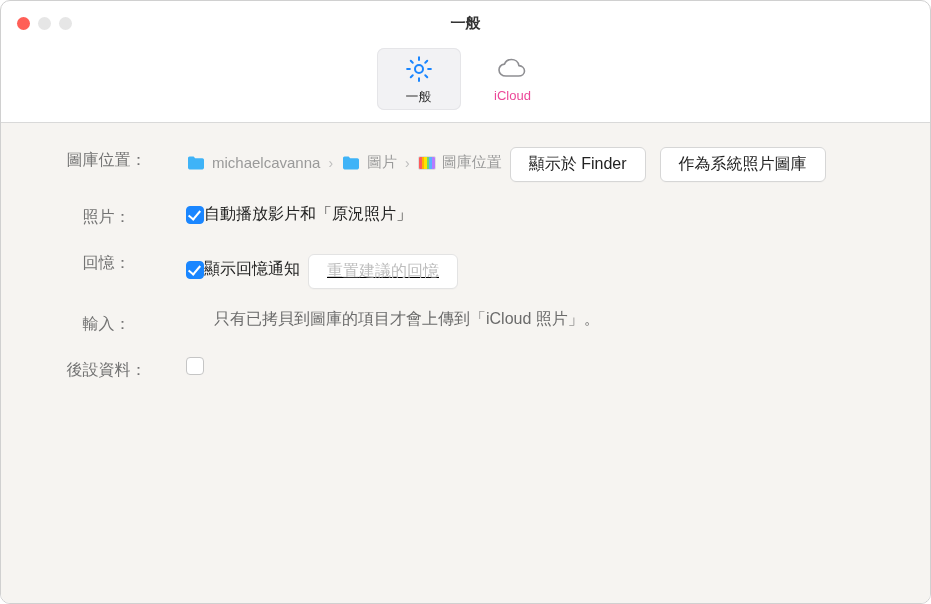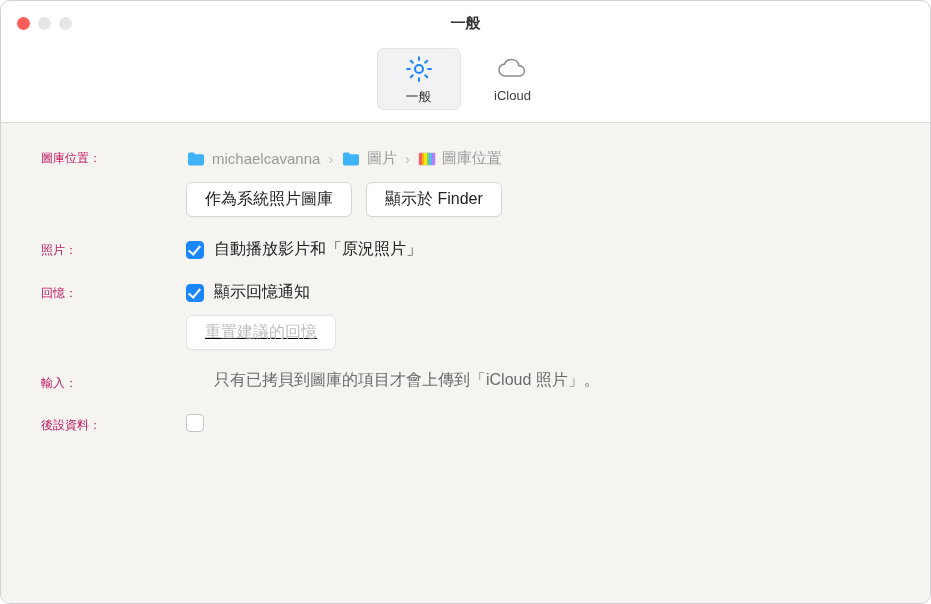--- a/index.html
+++ b/index.html
@@ -53,21 +53,21 @@
   }
   .toolbar-tab {
     width: 84px;
     display: flex;
     flex-direction: column;
     align-items: center;
     gap: 4px;
     padding: 6px 4px 4px 4px;
     border-radius: 7px;
     cursor: pointer;
-    color: #404040;
+    color: #ec4899;
   }
   .toolbar-tab.selected {
     background: #f2f2f4;
     box-shadow: inset 0 0 0 1px #e5e5e8;
     color: #333;
   }
   .toolbar-tab .icon { height: 30px; display: flex; align-items: center; justify-content: center; }
   .toolbar-tab .tlabel { font-size: 13px; }
   .content {
     flex: 1;
@@ -75,30 +75,30 @@
     overflow: auto;
     padding: 24px 40px 20px 40px;
   }
   .row {
     display: flex;
     align-items: flex-start;
     margin-bottom: 22px;
   }
   .row-label {
     width: 145px;
-    text-align: left;
+    text-align: center;
     padding-right: 14px;
     padding-top: 3px;
-    font-size: 12px;
-    color: #be185d;
+    font-size: 16px;
+    color: #737373;
   }
   .row-body {
     flex: 1;
     display: flex;
-    flex-direction: column;
+    flex-direction: row;
     gap: 8px;
   }
   .breadcrumb {
     display: flex;
     align-items: center;
     gap: 8px;
     font-size: 15px;
     color: #9a9a9a;
     padding: 2px 0 6px 0;
   }
@@ -117,21 +117,20 @@
     box-shadow: 0 1px 1px rgba(0,0,0,0.02);
   }
   .btn.disabled {
     color: #bdbdbd;
     cursor: default;
     border-color: #e3e3e3;
   }
   .checkline {
     display: flex;
     align-items: center;
-    gap: 10px;
     font-size: 16px;
     color: #222;
   }
   .cb {
     width: 18px;
     height: 18px;
     border-radius: 4px;
     border: 1px solid #c5c5c5;
     background: #fff;
     flex: 0 0 auto;
@@ -217,22 +216,22 @@
             </svg>
           <span>圖片</span>
         </span>
         <span class="bc-sep">›</span>
         <span class="bc-item">
           <span class="photos-rainbow"></span>
           <span>圖庫位置</span>
         </span>
       </div>
       <div class="btnrow">
+        <button class="btn">顯示於 Finder</button>
         <button class="btn">作為系統照片圖庫</button>
-        <button class="btn">顯示於 Finder</button>
       </div>
     </div>
   </div>
 
   <div class="row">
     <div class="row-label">照片：</div>
     <div class="row-body">
       <div class="checkline">
         <span class="cb checked"></span>
         <span>自動播放影片和「原況照片」</span>

